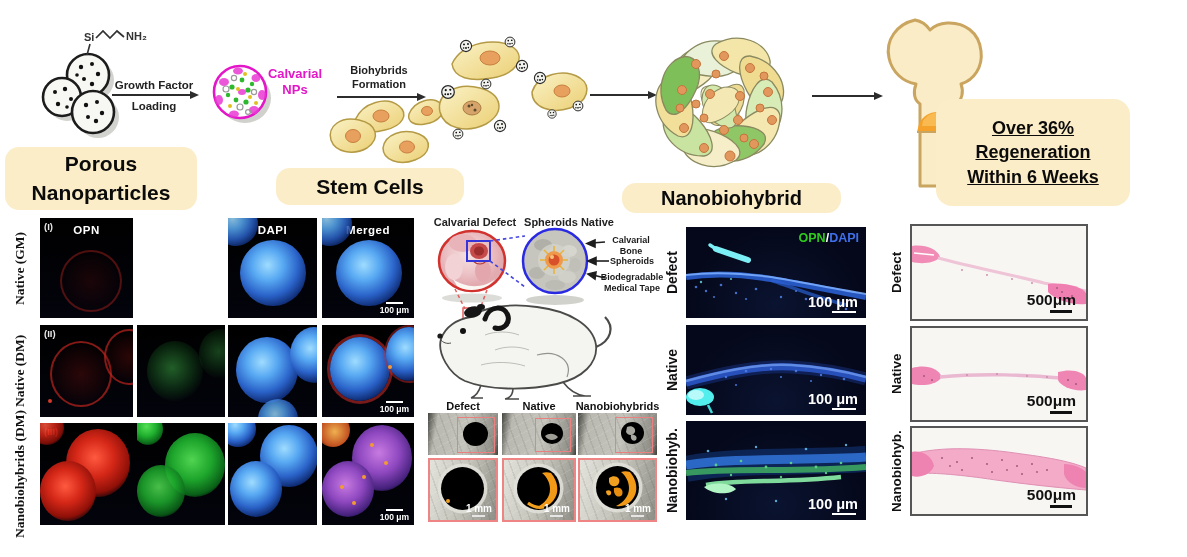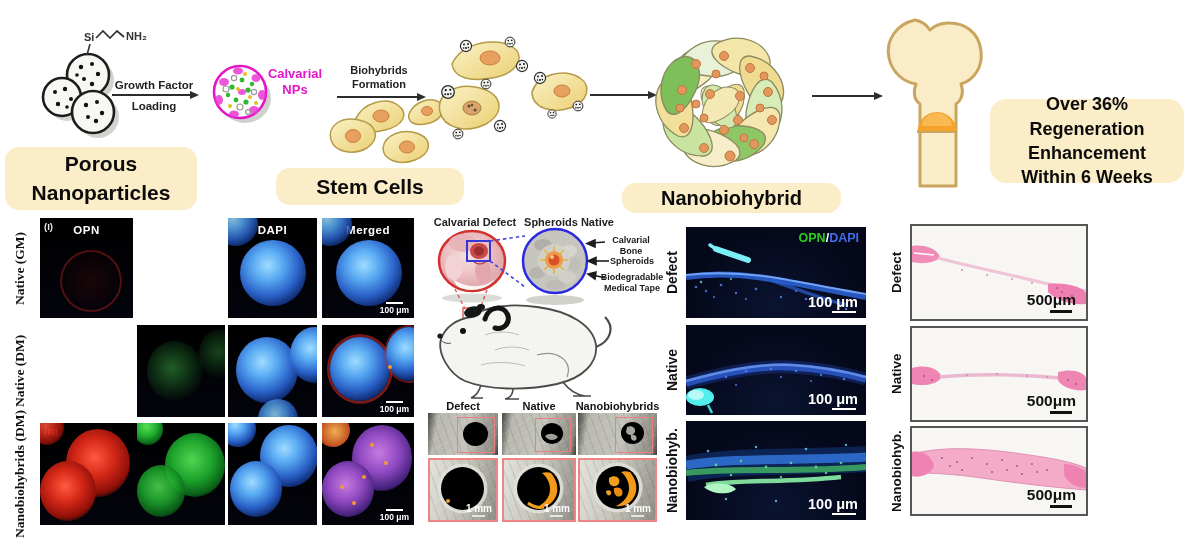--- a/index.html
+++ b/index.html
@@ -293,24 +293,23 @@
   <div class="tag" style="left:5px; top:147px; width:192px; height:63px; font-size:21px; line-height:1.35;">
     <span>Porous</span>
     <span>Nanoparticles</span>
   </div>
   <div class="tag" style="left:276px; top:168px; width:188px; height:37px; font-size:21px;">
     <span>Stem Cells</span>
   </div>
   <div class="tag" style="left:622px; top:183px; width:219px; height:30px; font-size:20px;">
     <span>Nanobiohybrid</span>
   </div>
-  <div class="tag" style="left:990px; top:99px; width:194px; height:84px; font-size:18px; line-height:1.35; border-radius:16px;">
+  <div class="tag" style="left:936px; top:99px; width:194px; height:107px; font-size:18px; line-height:1.35; border-radius:16px;text-decoration:underline;">
     <span>Over 36%</span>
     <span>Regeneration</span>
-    <span>Enhancement</span>
     <span>Within 6 Weeks</span>
   </div>
 
   <div class="vlab vlab-serif" style="left:6px; top:218px; width:28px; height:100px;">Native (GM)</div>
   <div class="vlab vlab-serif" style="left:6px; top:325px; width:28px; height:92px;">Native (DM)</div>
   <div class="vlab vlab-serif" style="left:6px; top:423px; width:28px; height:102px;">Nanobiohybrids (DM)</div>
 
   <div class="panel" style="left:40px; top:218px; width:93px; height:100px;">
     <span class="numeral">(I)</span>
     <div class="col-hd">OPN</div>
@@ -324,20 +323,26 @@
   <div class="panel" style="left:322px; top:218px; width:92px; height:100px;">
     <div class="col-hd">Merged</div>
     <div class="sph sph-blue" style="left:-14px; top:-16px; width:44px; height:44px; opacity:.85;"></div>
     <div class="sph sph-blue" style="left:14px; top:22px; width:66px; height:66px;"></div>
     <div class="cscale">
       <div class="bar"></div>
       <div class="txt">100 μm</div>
     </div>
   </div>
 
+  <div class="panel" style="left:40px; top:325px; width:93px; height:92px;">
+    <span class="numeral">(II)</span>
+    <div class="sph sph-redring" style="left:10px; top:16px; width:58px; height:62px;"></div>
+    <div class="sph sph-redring" style="left:64px; top:4px; width:46px; height:52px;"></div>
+    <div class="odot" style="left:8px; top:74px; background:#d23a2a;"></div>
+  </div>
   <div class="panel" style="left:137px; top:325px; width:88px; height:92px;">
     <div class="sph sph-greenfaint" style="left:10px; top:16px; width:56px; height:60px; opacity:.85;"></div>
     <div class="sph sph-greenfaint" style="left:62px; top:4px; width:44px; height:50px; opacity:.6;"></div>
   </div>
   <div class="panel" style="left:228px; top:325px; width:89px; height:92px;">
     <div class="sph sph-blue" style="left:8px; top:12px; width:62px; height:66px;"></div>
     <div class="sph sph-blue" style="left:62px; top:2px; width:48px; height:56px;"></div>
     <div class="sph sph-blue" style="left:30px; top:74px; width:40px; height:40px; opacity:.8;"></div>
   </div>
   <div class="panel" style="left:322px; top:325px; width:92px; height:92px;">

